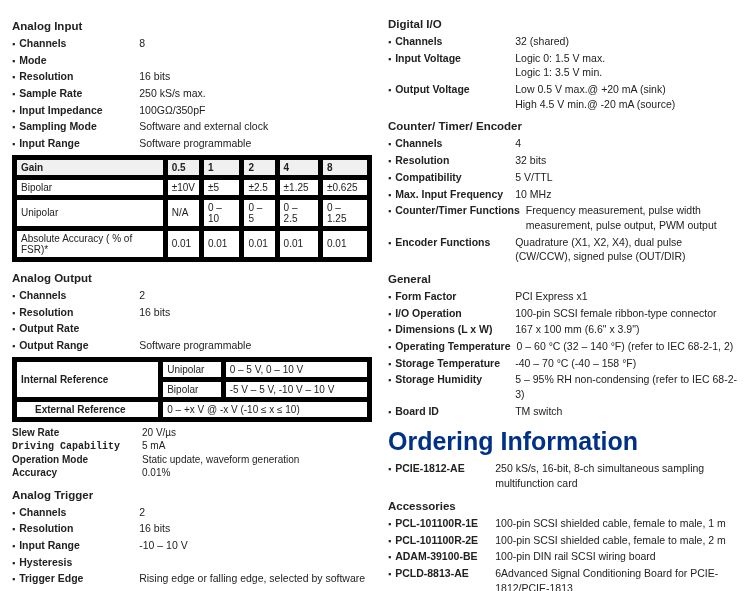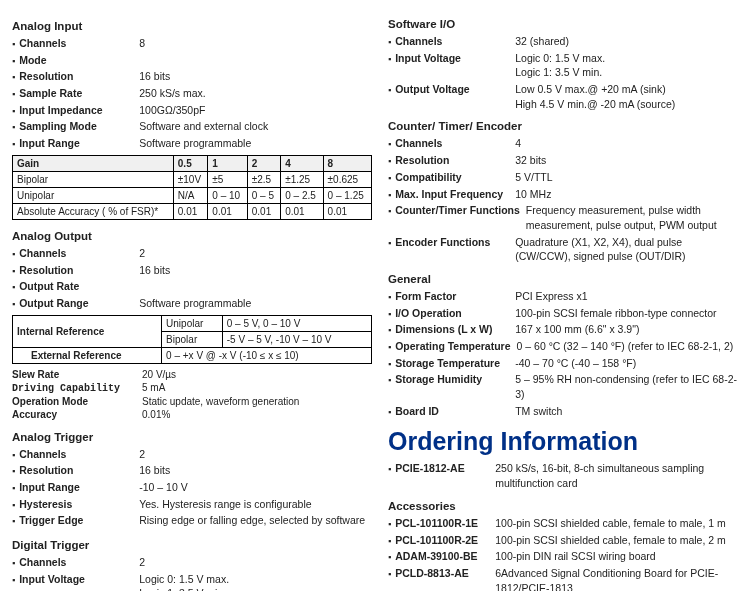--- a/index.html
+++ b/index.html
@@ -82,21 +82,21 @@
 
     .spec-table {
       width: 100%;
       border-collapse: collapse;
       font-size: 10px;
       margin-top: 3px;
       margin-bottom: 4px;
     }
 
     .spec-table th, .spec-table td {
-      border: 1px solid #000000;
+      border: 5px solid #000000;
       padding: 2px 4px;
       text-align: left;
     }
 
     .spec-table th {
       font-weight: bold;
       background: #f0f0f0;
     }
 
     .col-right .section-title {
@@ -256,21 +256,20 @@
         <li>
           <span class="label">Resolution</span>
           <span class="value">16 bits</span>
         </li>
         <li>
           <span class="label">Input Range</span>
           <span class="value">-10 – 10 V</span>
         </li>
         <li>
           <span class="label">Hysteresis</span>
-          <span class="value">Yes. Hysteresis range is configurable</span>
         </li>
         <li>
           <span class="label">Trigger Edge</span>
           <span class="value">Rising edge or falling edge, selected by software</span>
         </li>
       </ul>
 
       <div class="section-title">Digital Trigger</div>
       <ul class="spec-list">
         <li>
@@ -282,21 +281,21 @@
           <span class="value" style="white-space:pre-line;">Logic 0: 1.5 V max.
 Logic 1: 3.5 V min.</span>
         </li>
 
       </ul>
 
     </div>
 
     <div class="col-right">
 
-      <div class="section-title">Software I/O</div>
+      <div class="section-title">Digital I/O</div>
       <ul class="spec-list">
         <li>
           <span class="label">Channels</span>
           <span class="value">32 (shared)</span>
         </li>
         <li>
           <span class="label">Input Voltage</span>
           <span class="value" style="white-space:pre-line;">Logic 0: 1.5 V max.
 Logic 1: 3.5 V min.</span>
         </li>

